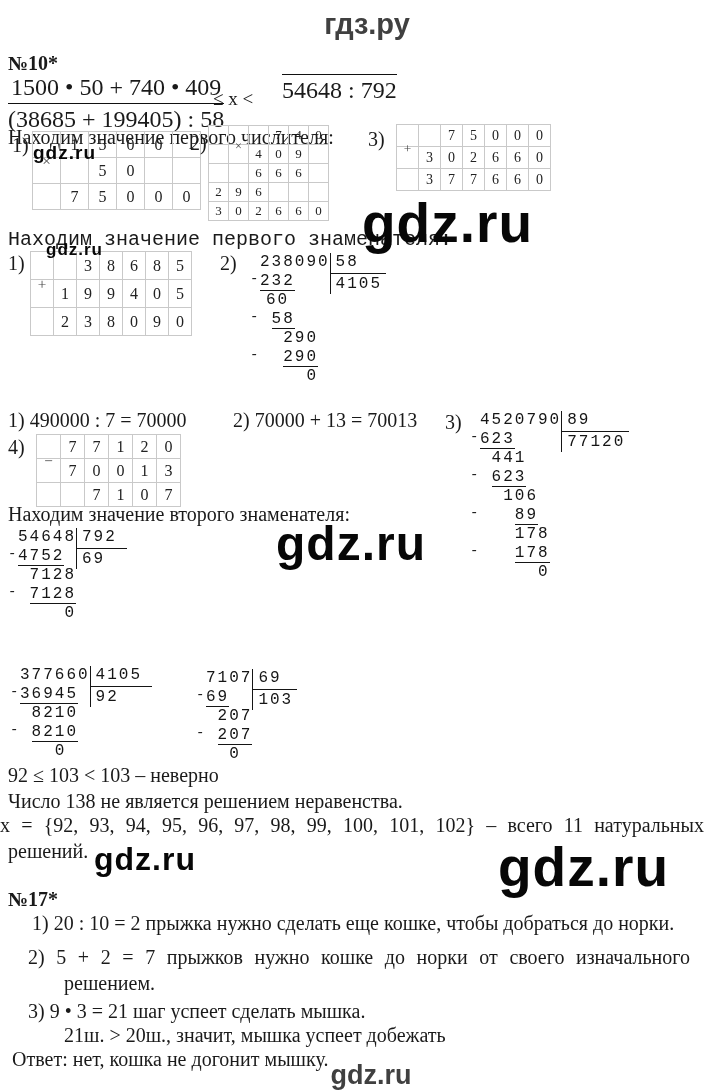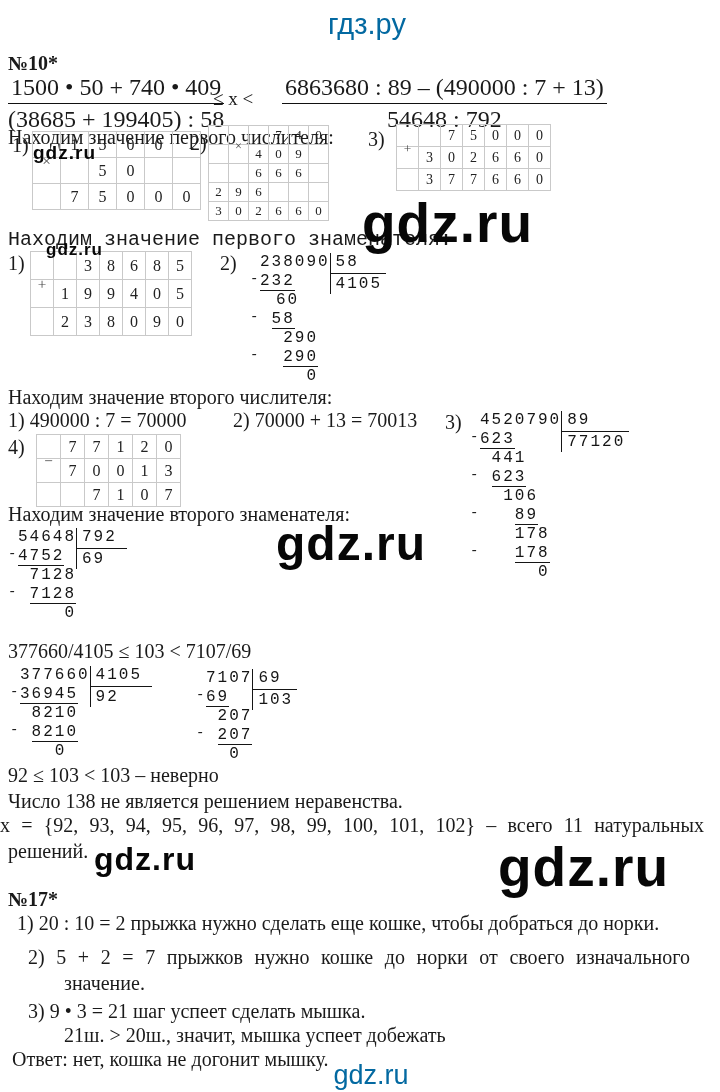--- a/index.html
+++ b/index.html
@@ -2,21 +2,21 @@
 <html><head>
 <meta charset="utf-8">
 <style>
   html,body{margin:0;padding:0;background:#e8e8e8;}
   .page{position:relative;width:720px;height:1092px;background:#ffffff;overflow:hidden;
         font-family:"Liberation Serif",serif;color:#1a1a1a;}
   .txt{position:absolute;font-size:20px;white-space:nowrap;line-height:1.15;}
   .b{font-weight:bold;}
   .jt{white-space:normal;text-align:justify;text-align-last:justify;}
   .brand{position:absolute;left:0;width:100%;text-align:center;font-family:"Liberation Sans",sans-serif;
-         font-weight:normal;color:#0369a1;box-sizing:border-box;}
+         font-weight:bold;color:#404040;box-sizing:border-box;}
   .wm{position:absolute;font-family:"Liberation Sans",sans-serif;font-weight:bold;color:#070707;
       white-space:nowrap;line-height:1;letter-spacing:1px;}
   
   .frac{position:absolute;display:inline-flex;flex-direction:column;align-items:center;font-size:24px;}
   .frac .num{padding:0 3px 2px;white-space:nowrap;}
   .frac .bar{align-self:stretch;border-top:1.6px solid #111;height:1px;}
   .frac .den{padding-top:1px;white-space:nowrap;}
   
   .grid-box{position:absolute;}
   table.calc-grid{border-collapse:collapse;}
@@ -45,21 +45,20 @@
 
   <div class="txt b" style="left:8px;top:52px;">№10*</div>
 
   <div class="frac" style="left:8px;top:74px;">
     <div class="num">1500 • 50 + 740 • 409</div>
     <div class="bar"></div>
     <div class="den">(38685 + 199405) : 58</div>
   </div>
   <div class="txt" style="left:213px;top:88px;font-size:19px;">≤ x &lt;</div>
   <div class="frac" style="left:282px;top:74px;">
-    <div class="num">6863680 : 89 – (490000 : 7 + 13)</div>
     <div class="bar"></div>
     <div class="den">54648 : 792</div>
   </div>
 
   <div class="txt" style="left:8px;top:126px;">Находим значение первого числителя:</div>
   <div class="txt" style="left:12px;top:134px;">1)</div>
   <div class="grid-box" style="left:32px;top:131px;">
       <table class="calc-grid">
         <tbody>
           <tr>
@@ -207,33 +206,32 @@
           </tr>
         </tbody>
       </table>
     </div>
   <div class="wm" style="left:46px;top:241px;font-size:17px;">gdz.ru</div>
   <div class="txt" style="left:220px;top:252px;">2)</div>
   <div class="division" style="left:250px;top:253px;">
       <div class="dv-left">
         <div class="dv-line"><span class="mn"></span><span class="dg">238090</span></div>
         <div class="dv-line"><span class="mn">-</span><span class="dg u" style="margin-left: 0px;">232</span></div>
-        <div class="dv-line"><span class="mn"></span><span class="dg" style="margin-left: 16px;">60</span></div>
+        <div class="dv-line"><span class="mn"></span><span class="dg" style="margin-left: 6px;">60</span></div>
         <div class="dv-line"><span class="mn">-</span><span class="dg u" style="margin-left: 11.6px;">58</span></div>
         <div class="dv-line"><span class="mn"></span><span class="dg" style="margin-left: 23.2px;">290</span></div>
         <div class="dv-line"><span class="mn">-</span><span class="dg u" style="margin-left: 23.2px;">290</span></div>
         <div class="dv-line"><span class="mn"></span><span class="dg" style="margin-left: 46.4px;">0</span></div>
       </div>
       <div class="dv-right">
         <div class="dv-divisor">58</div>
         <div class="dv-quotient">4105</div>
       </div>
     </div>
 
-  <div class="txt" style="left:8px;top:386px;">Находим значение второго числителя:</div>
   <div class="txt" style="left:8px;top:409px;">1) 490000 : 7 = 70000</div>
   <div class="txt" style="left:233px;top:409px;">2) 70000 + 13 = 70013</div>
   <div class="txt" style="left:445px;top:411px;">3)</div>
   <div class="division" style="left:470px;top:411px;">
       <div class="dv-left">
         <div class="dv-line"><span class="mn"></span><span class="dg">4520790</span></div>
         <div class="dv-line"><span class="mn">-</span><span class="dg u" style="margin-left: 0px;">623</span></div>
         <div class="dv-line"><span class="mn"></span><span class="dg" style="margin-left: 11.6px;">441</span></div>
         <div class="dv-line"><span class="mn">-</span><span class="dg u" style="margin-left: 11.6px;">623</span></div>
         <div class="dv-line"><span class="mn"></span><span class="dg" style="margin-left: 23.2px;">106</span></div>
@@ -288,21 +286,20 @@
         <div class="dv-line"><span class="mn">-</span><span class="dg u" style="margin-left: 11.6px;">7128</span></div>
         <div class="dv-line"><span class="mn"></span><span class="dg" style="margin-left: 46.4px;">0</span></div>
       </div>
       <div class="dv-right">
         <div class="dv-divisor">792</div>
         <div class="dv-quotient">69</div>
       </div>
     </div>
   <div class="wm" style="left:276px;top:520px;font-size:48px;">gdz.ru</div>
 
-  <div class="txt" style="left:8px;top:640px;">377660/4105 ≤ 103 &lt; 7107/69</div>
   <div class="division" style="left:10px;top:666px;">
       <div class="dv-left">
         <div class="dv-line"><span class="mn"></span><span class="dg">377660</span></div>
         <div class="dv-line"><span class="mn">-</span><span class="dg u" style="margin-left: 0px;">36945</span></div>
         <div class="dv-line"><span class="mn"></span><span class="dg" style="margin-left: 11.6px;">8210</span></div>
         <div class="dv-line"><span class="mn">-</span><span class="dg u" style="margin-left: 11.6px;">8210</span></div>
         <div class="dv-line"><span class="mn"></span><span class="dg" style="margin-left: 34.8px;">0</span></div>
       </div>
       <div class="dv-right">
         <div class="dv-divisor">4105</div>
@@ -323,21 +320,21 @@
       </div>
     </div>
   <div class="txt" style="left:8px;top:764px;">92 ≤ 103 &lt; 103 – неверно</div>
   <div class="txt" style="left:8px;top:790px;">Число 138 не является решением неравенства.</div>
   <div class="txt jt" style="left:0;top:814px;width:704px;">x = {92, 93, 94, 95, 96, 97, 98, 99, 100, 101, 102} – всего 11 натуральных</div>
   <div class="txt" style="left:8px;top:840px;">решений.</div>
   <div class="wm" style="left:94px;top:843px;font-size:32px;">gdz.ru</div>
   <div class="wm" style="left:498px;top:840px;font-size:55px;">gdz.ru</div>
 
   <div class="txt b" style="left:8px;top:888px;">№17*</div>
-  <div class="txt" style="left:17px;top:912px;">1) 20 : 10 = 2 прыжка нужно сделать еще кошке, чтобы добраться до норки.</div>
+  <div class="txt" style="left:32px;top:912px;">1) 20 : 10 = 2 прыжка нужно сделать еще кошке, чтобы добраться до норки.</div>
   <div class="txt jt" style="left:28px;top:946px;width:662px;">2) 5 + 2 = 7 прыжков нужно кошке до норки от своего изначального</div>
-  <div class="txt" style="left:64px;top:972px;">значение.</div>
+  <div class="txt" style="left:64px;top:972px;">решением.</div>
   <div class="txt" style="left:28px;top:1000px;">3) 9 • 3 = 21 шаг успеет сделать мышка.</div>
   <div class="txt" style="left:64px;top:1024px;">21ш. &gt; 20ш., значит, мышка успеет добежать</div>
   <div class="txt" style="left:12px;top:1048px;">Ответ: нет, кошка не догонит мышку.</div>
 
   <div class="brand" style="top:1060px;font-size:27px;padding-left:22px;">gdz.ru</div>
 </div>
 
 </body></html>

